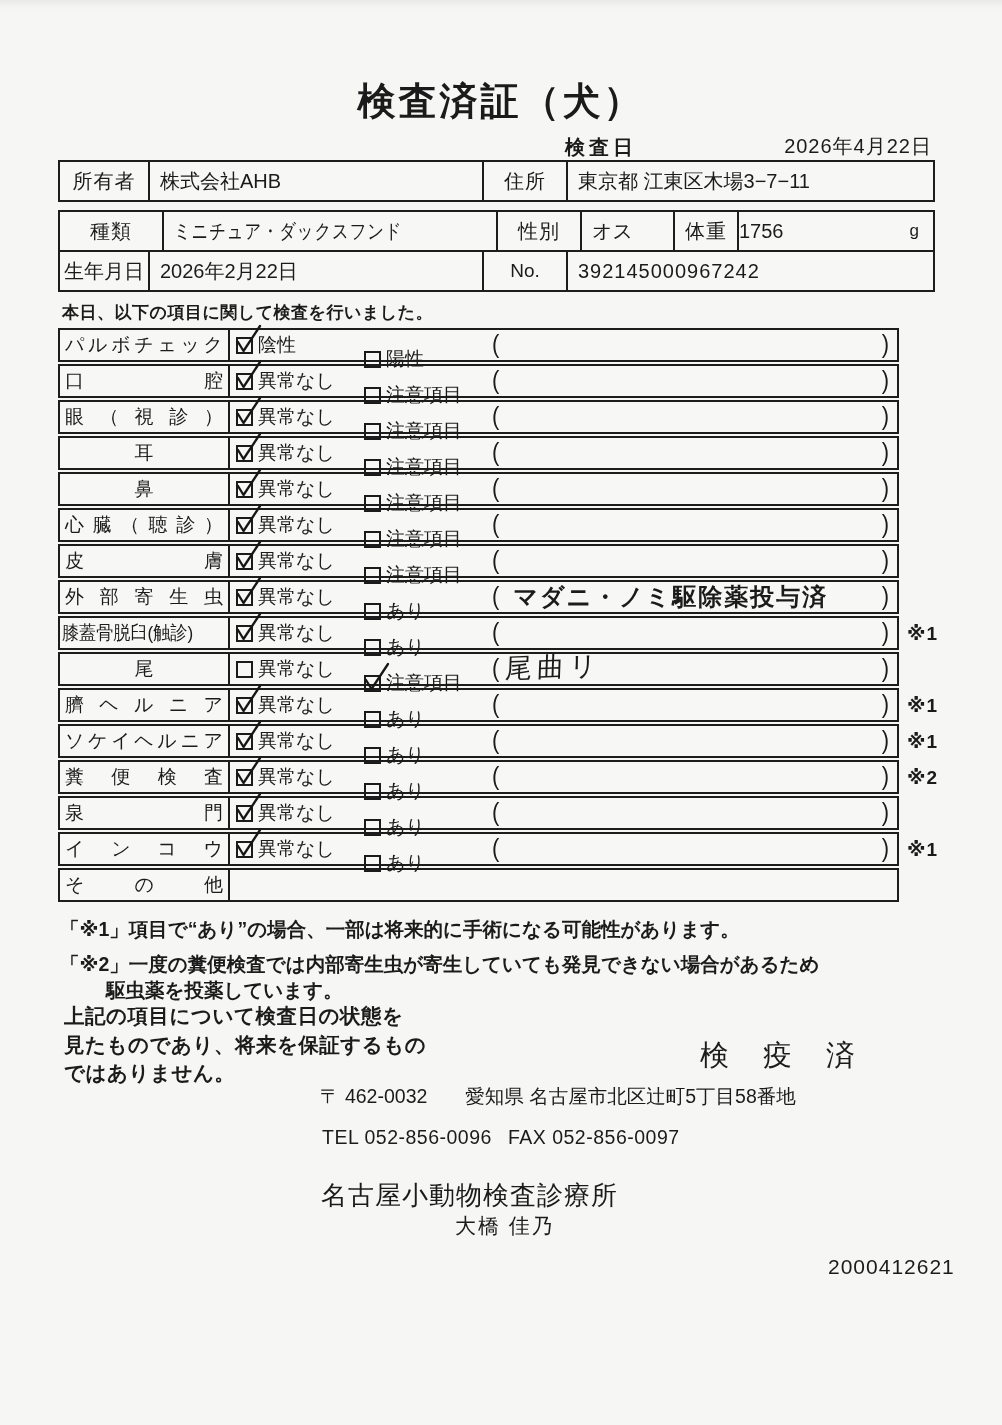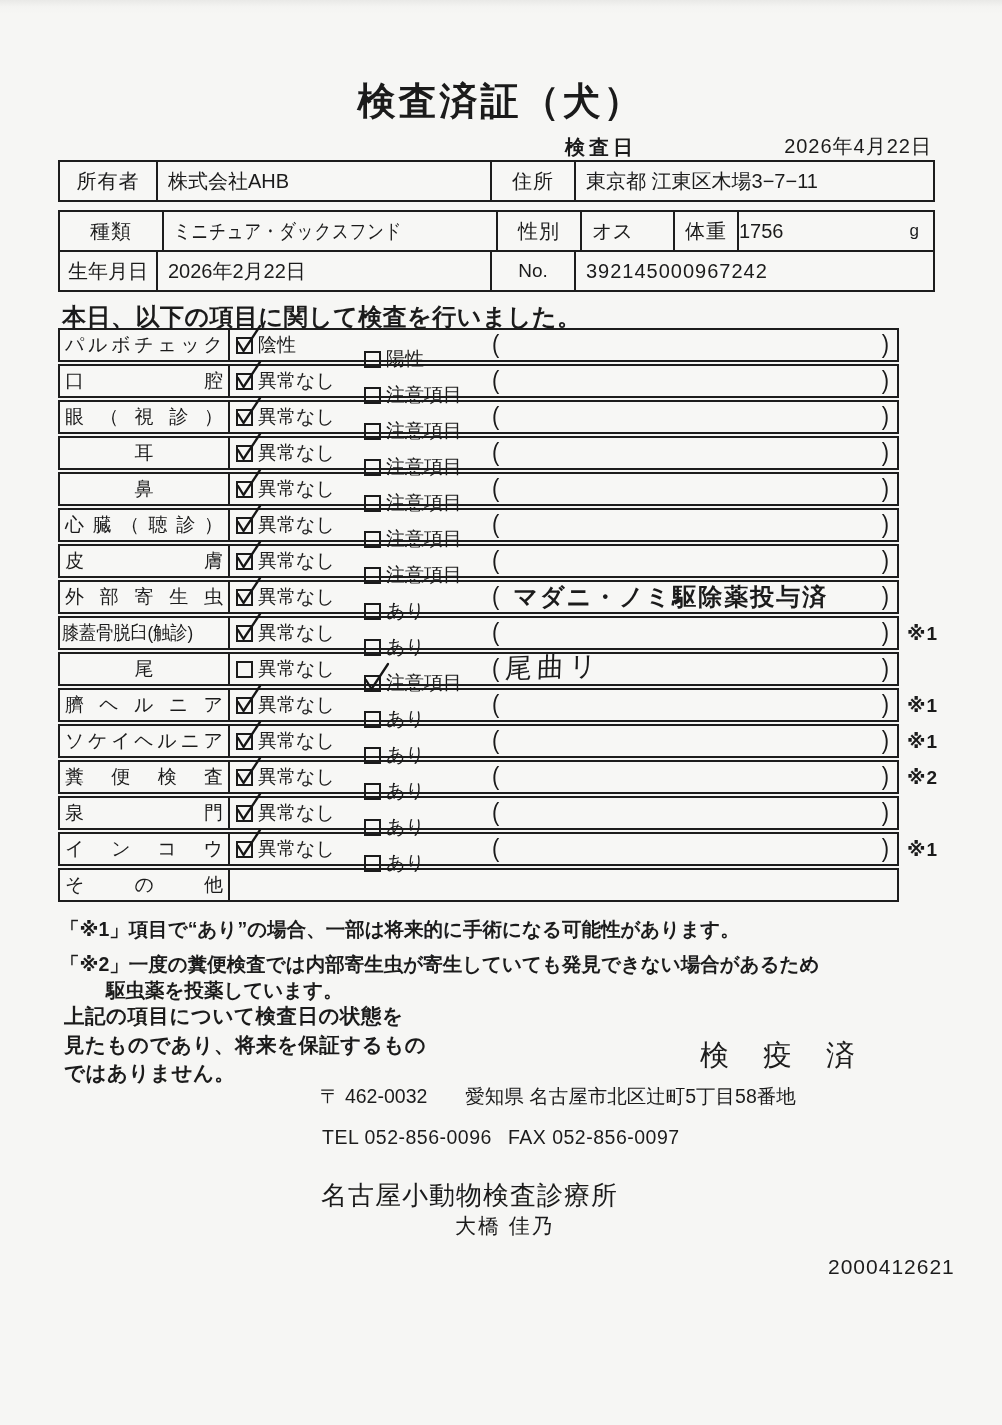--- a/index.html
+++ b/index.html
@@ -20,29 +20,29 @@
   .insp-label{left:565px;top:134px;font-size:20px;font-weight:600;letter-spacing:4px;}
   .insp-value{right:70px;top:133px;font-size:20px;font-weight:500;letter-spacing:1px;}
   
   .htable{left:58px;width:877px;border:2px solid #1d1d1d;background:#f7f7f5;box-sizing:border-box;}
   .htable .hrow{display:flex;height:38px;align-items:stretch;}
   .htable .hrow + .hrow{border-top:2px solid #1d1d1d;}
   .hcell{display:flex;align-items:center;box-sizing:border-box;font-size:20px;overflow:hidden;white-space:nowrap;}
   .hcell.lbl{justify-content:center;font-weight:500;letter-spacing:1px;}
   .hcell.val{padding-left:10px;font-weight:500;}
   .hcell.bl{border-left:2px solid #1d1d1d;}
-  .w-owner{width:96px;} .w-ownerval{width:334px;} .w-addr{width:84px;} .w-addrval{flex:1;}
+  .w-owner{width:88px;} .w-ownerval{width:334px;} .w-addr{width:84px;} .w-addrval{flex:1;}
   .w-breed{width:102px;} .w-breedval{width:334px;} .w-sex{width:84px;} .w-sexval{width:93px;} .w-weight{width:64px;} .w-weightval{flex:1;justify-content:space-between;padding-right:14px;}
   .w-no{width:84px;justify-content:center;}
   .condensed{display:inline-block;transform:scaleX(.82);transform-origin:left center;letter-spacing:1px;}
   .unit{font-size:17px;margin-left:9px;}
   .nolabel{font-size:19px;font-weight:400;}
   .noval{letter-spacing:1px;}
   
-  .intro{left:62px;top:301px;font-size:24px;font-weight:600;letter-spacing:.5px;font-family:Liberation Serif, serif;}
+  .intro{left:62px;top:301px;font-size:17px;font-weight:600;letter-spacing:.5px;font-family:Liberation Serif, serif;}
   
   .checklist{left:58px;top:328px;width:920px;}
   .cl-row{display:flex;align-items:center;margin-bottom:2px;}
   .cl-box{width:841px;height:34px;border:2px solid #1d1d1d;box-sizing:border-box;display:flex;align-items:stretch;background:#f7f7f5;overflow:visible;}
   .cl-label{width:170px;border-right:2px solid #1d1d1d;box-sizing:border-box;display:flex;align-items:center;font-size:19px;font-weight:500;padding:0 5px;overflow:hidden;}
   .cl-label.spread{justify-content:space-between;}
   .cl-label.center{justify-content:center;}
   .cl-label.plain{padding-left:2px;}
   .cl-label.plain span{display:inline-block;transform:scaleX(.9);transform-origin:left center;white-space:nowrap;letter-spacing:0;}
   .cl-body{flex:1;position:relative;}

